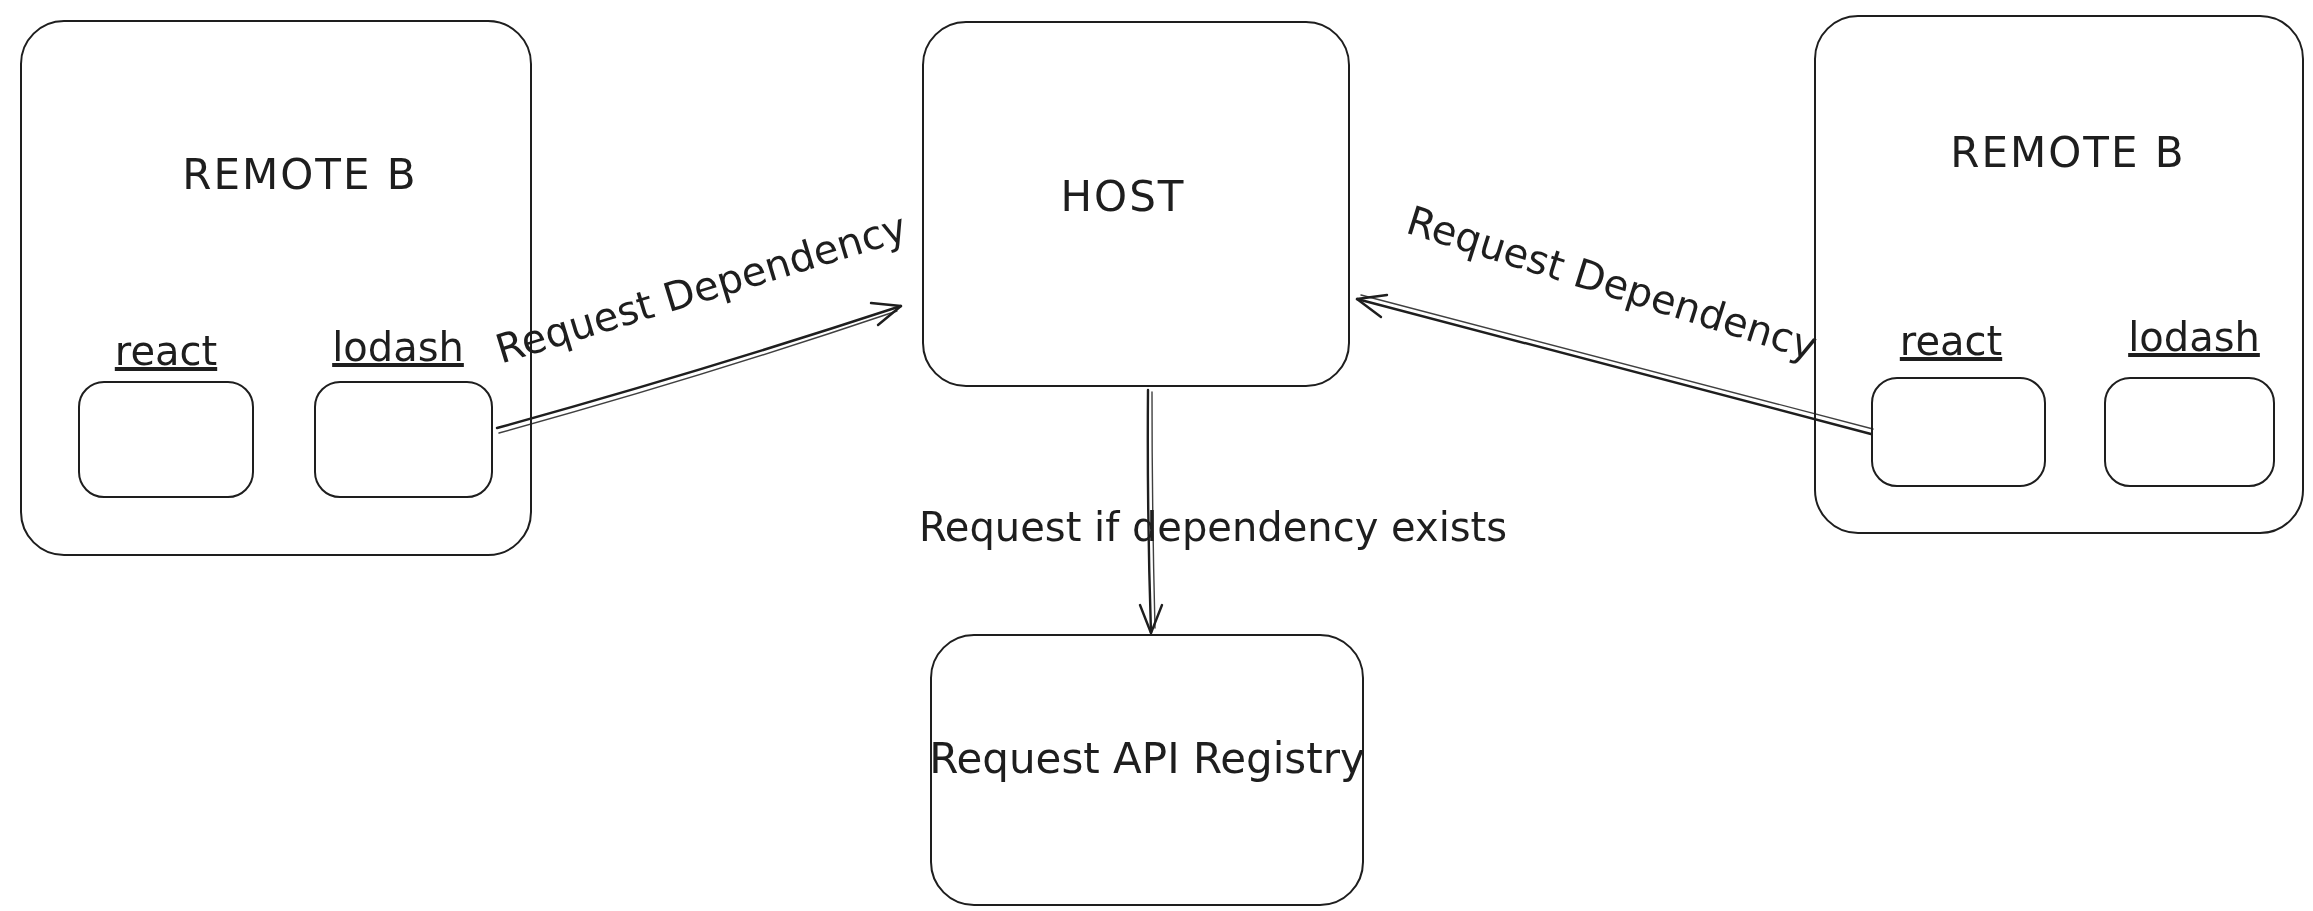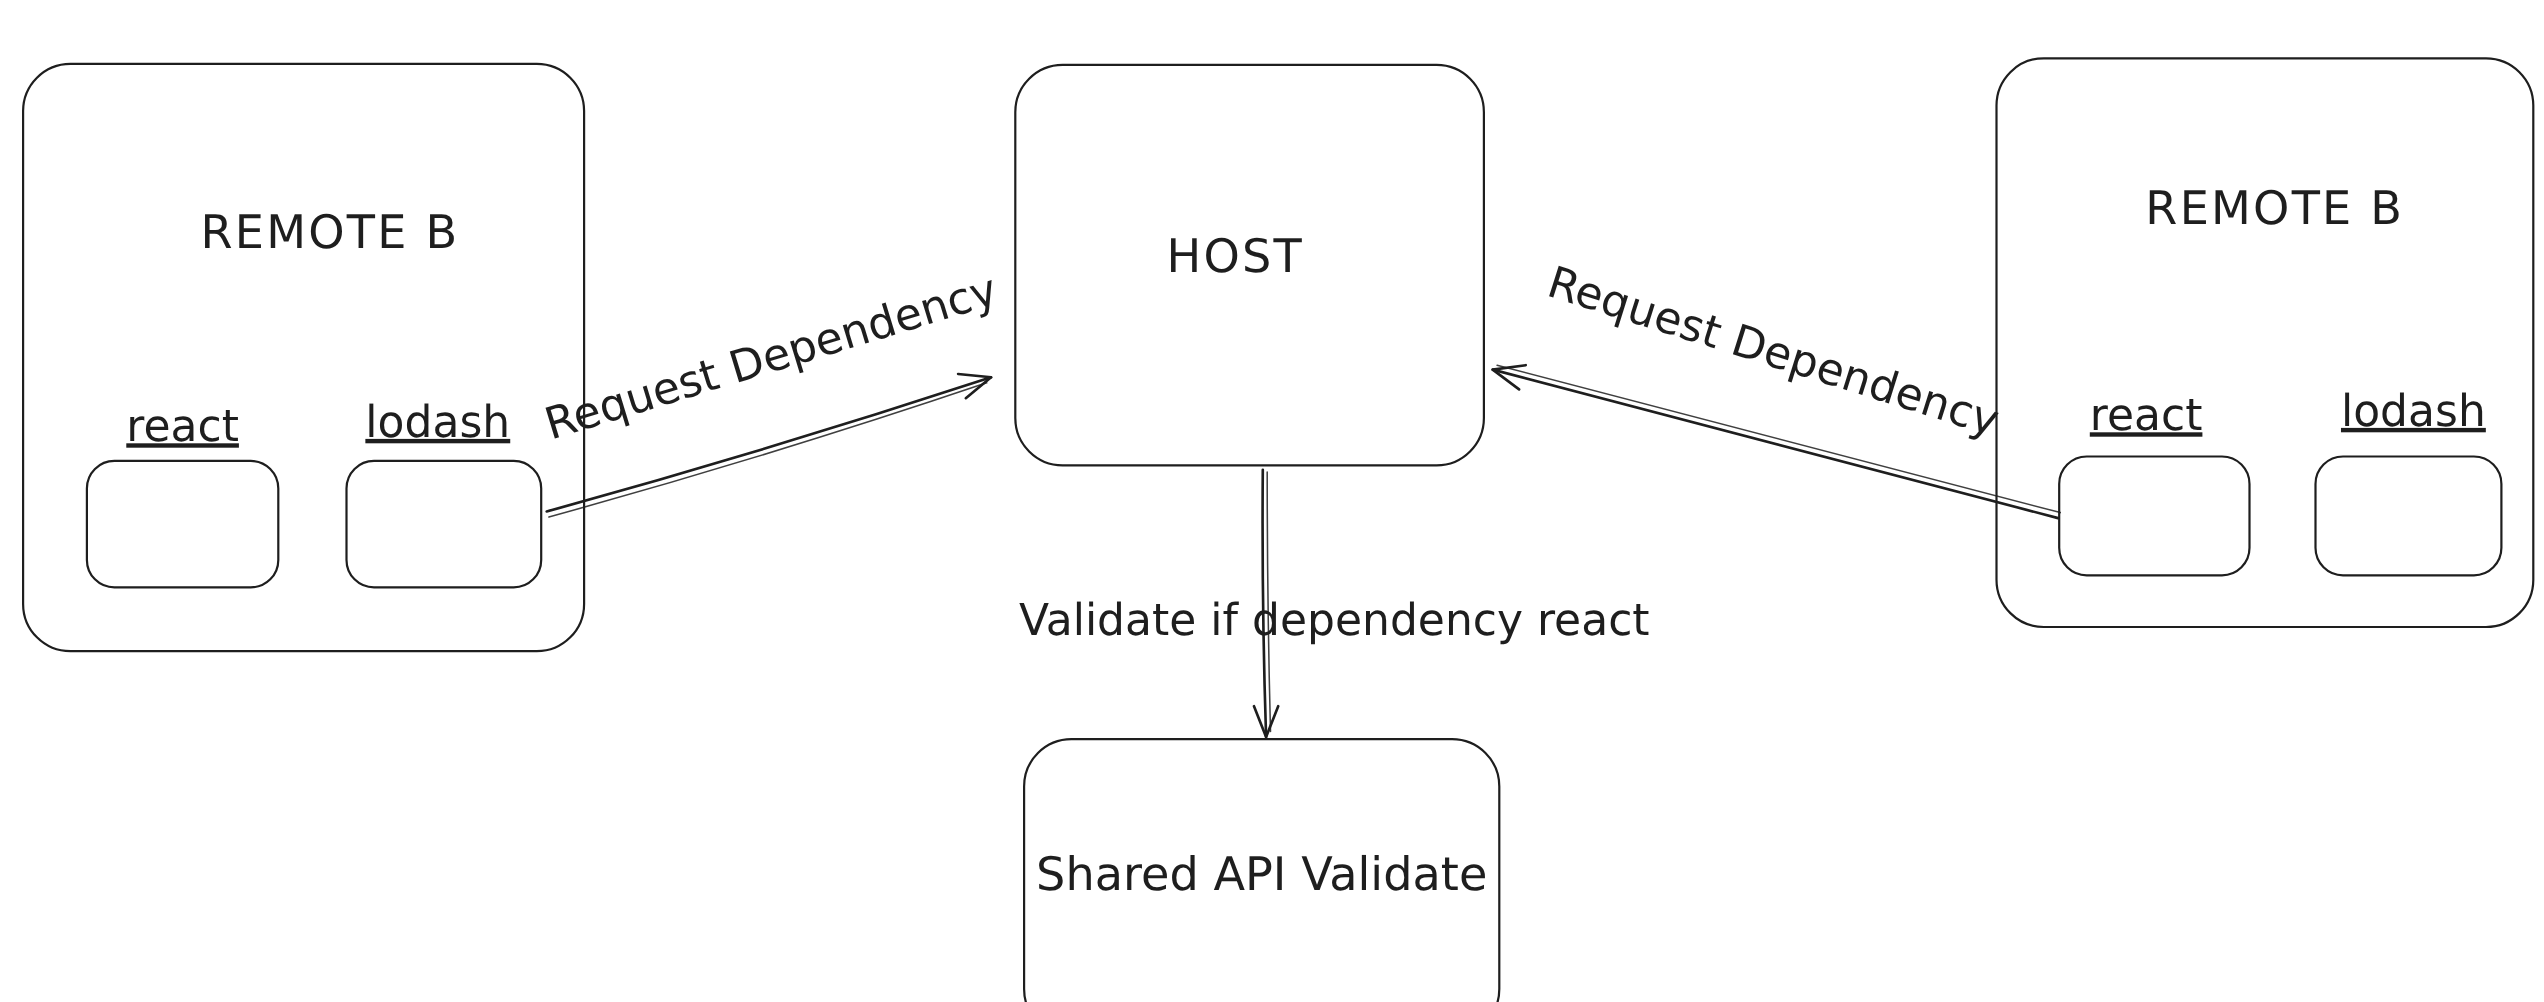--- a/index.html
+++ b/index.html
@@ -11,21 +11,20 @@
     width: 2313px;
     height: 911px;
     position: relative;
     overflow: hidden;
     font-family: "DejaVu Sans", sans-serif;
     color: #1e1e1e;
   }
   .canvas {
     position: absolute;
     inset: 0;
-    margin-top: 37px;
   }
   .edges-svg {
     position: absolute;
     left: 0;
     top: 0;
     width: 2313px;
     height: 911px;
   }
   .box {
     position: absolute;
@@ -114,21 +113,21 @@
   <div class="box" style="left:1814px; top:15px; width:490px; height:519px;"></div>
   <div class="node-title" style="left:2068px; top:152px;">REMOTE B</div>
 
   <div class="module-label" style="left:1951px; top:341px;">react</div>
   <div class="box small" style="left:1871px; top:377px; width:175px; height:110px;"></div>
 
   <div class="module-label" style="left:2194px; top:337px;">lodash</div>
   <div class="box small" style="left:2104px; top:377px; width:171px; height:110px;"></div>
 
   <div class="box" style="left:930px; top:634px; width:434px; height:272px;"></div>
-  <div class="node-title" style="left:1147px; top:758px; letter-spacing:0;">Shared API Validate</div>
+  <div class="node-title" style="left:1147px; top:758px; letter-spacing:0;">Request API Registry</div>
 
   <div class="edge-label rot-left" style="left:701px; top:288px;">Request Dependency</div>
 
   <div class="edge-label rot-right" style="left:1612px; top:283px;">Request Dependency</div>
 
-  <div class="edge-label" style="left:1213px; top:527px;">Validate if dependency react</div>
+  <div class="edge-label" style="left:1213px; top:527px;">Request if dependency exists</div>
 
 </div>
 
 </body></html>

